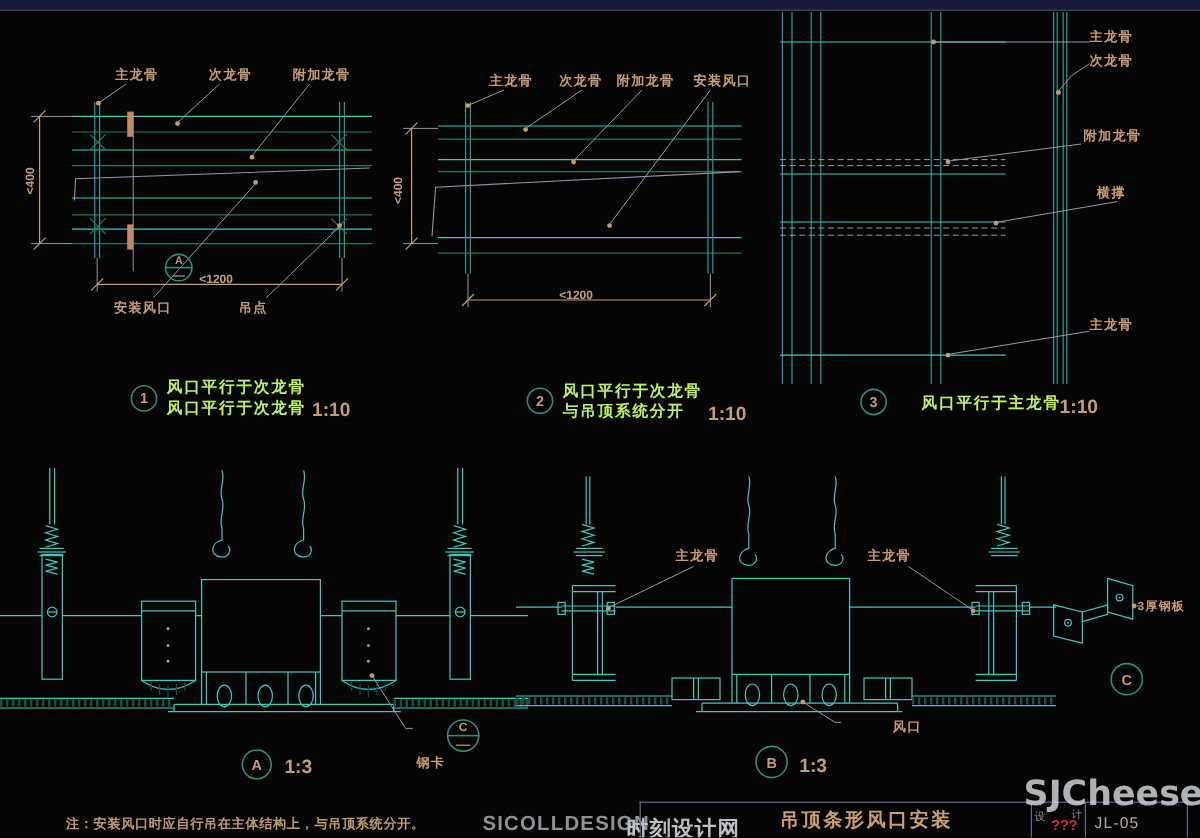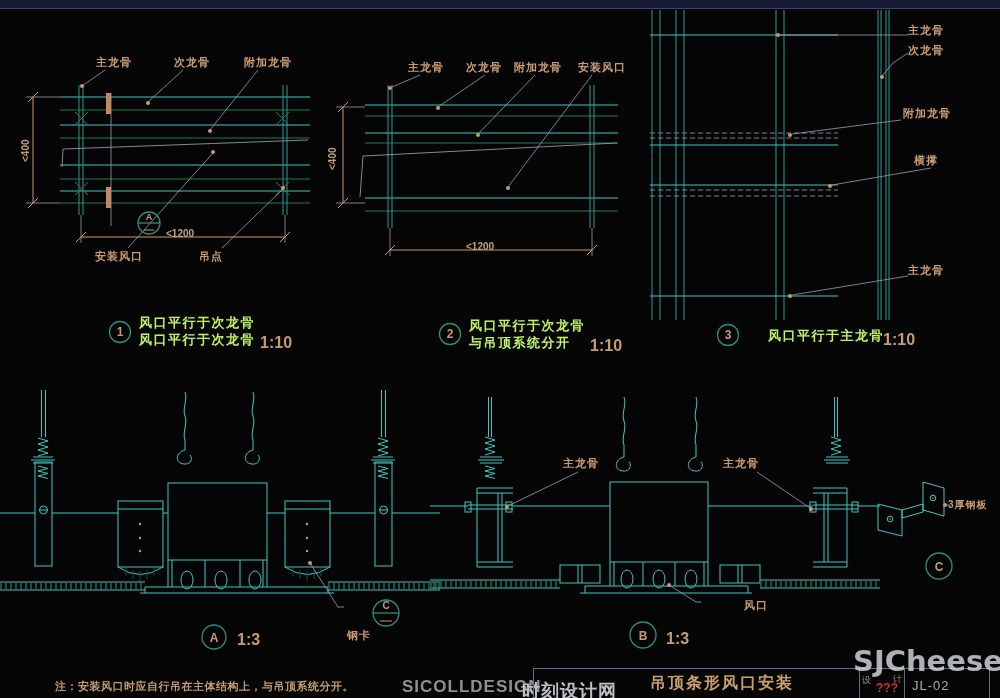--- a/index.html
+++ b/index.html
@@ -345,15 +345,15 @@
   <div class="brand-en">SICOLLDESIGN</div>
   <div class="brand-cn">时刻设计网</div>
   <div id="tblock">
     <div class="tb-div" style="left:325px"></div>
     <div class="tb-div" style="left:370px"></div>
   </div>
   <div class="sheet-title">吊顶条形风口安装</div>
   <div class="stamp-s" style="left:862px;top:674px">设</div>
   <div class="stamp-red">???</div>
   <div class="stamp-s" style="left:893px;top:673px">计</div>
-  <div class="sheet-no">JL-02</div>
+  <div class="sheet-no">JL-05</div>
   <div class="watermark">SJCheese</div>
 </div>
 
 </body></html>

